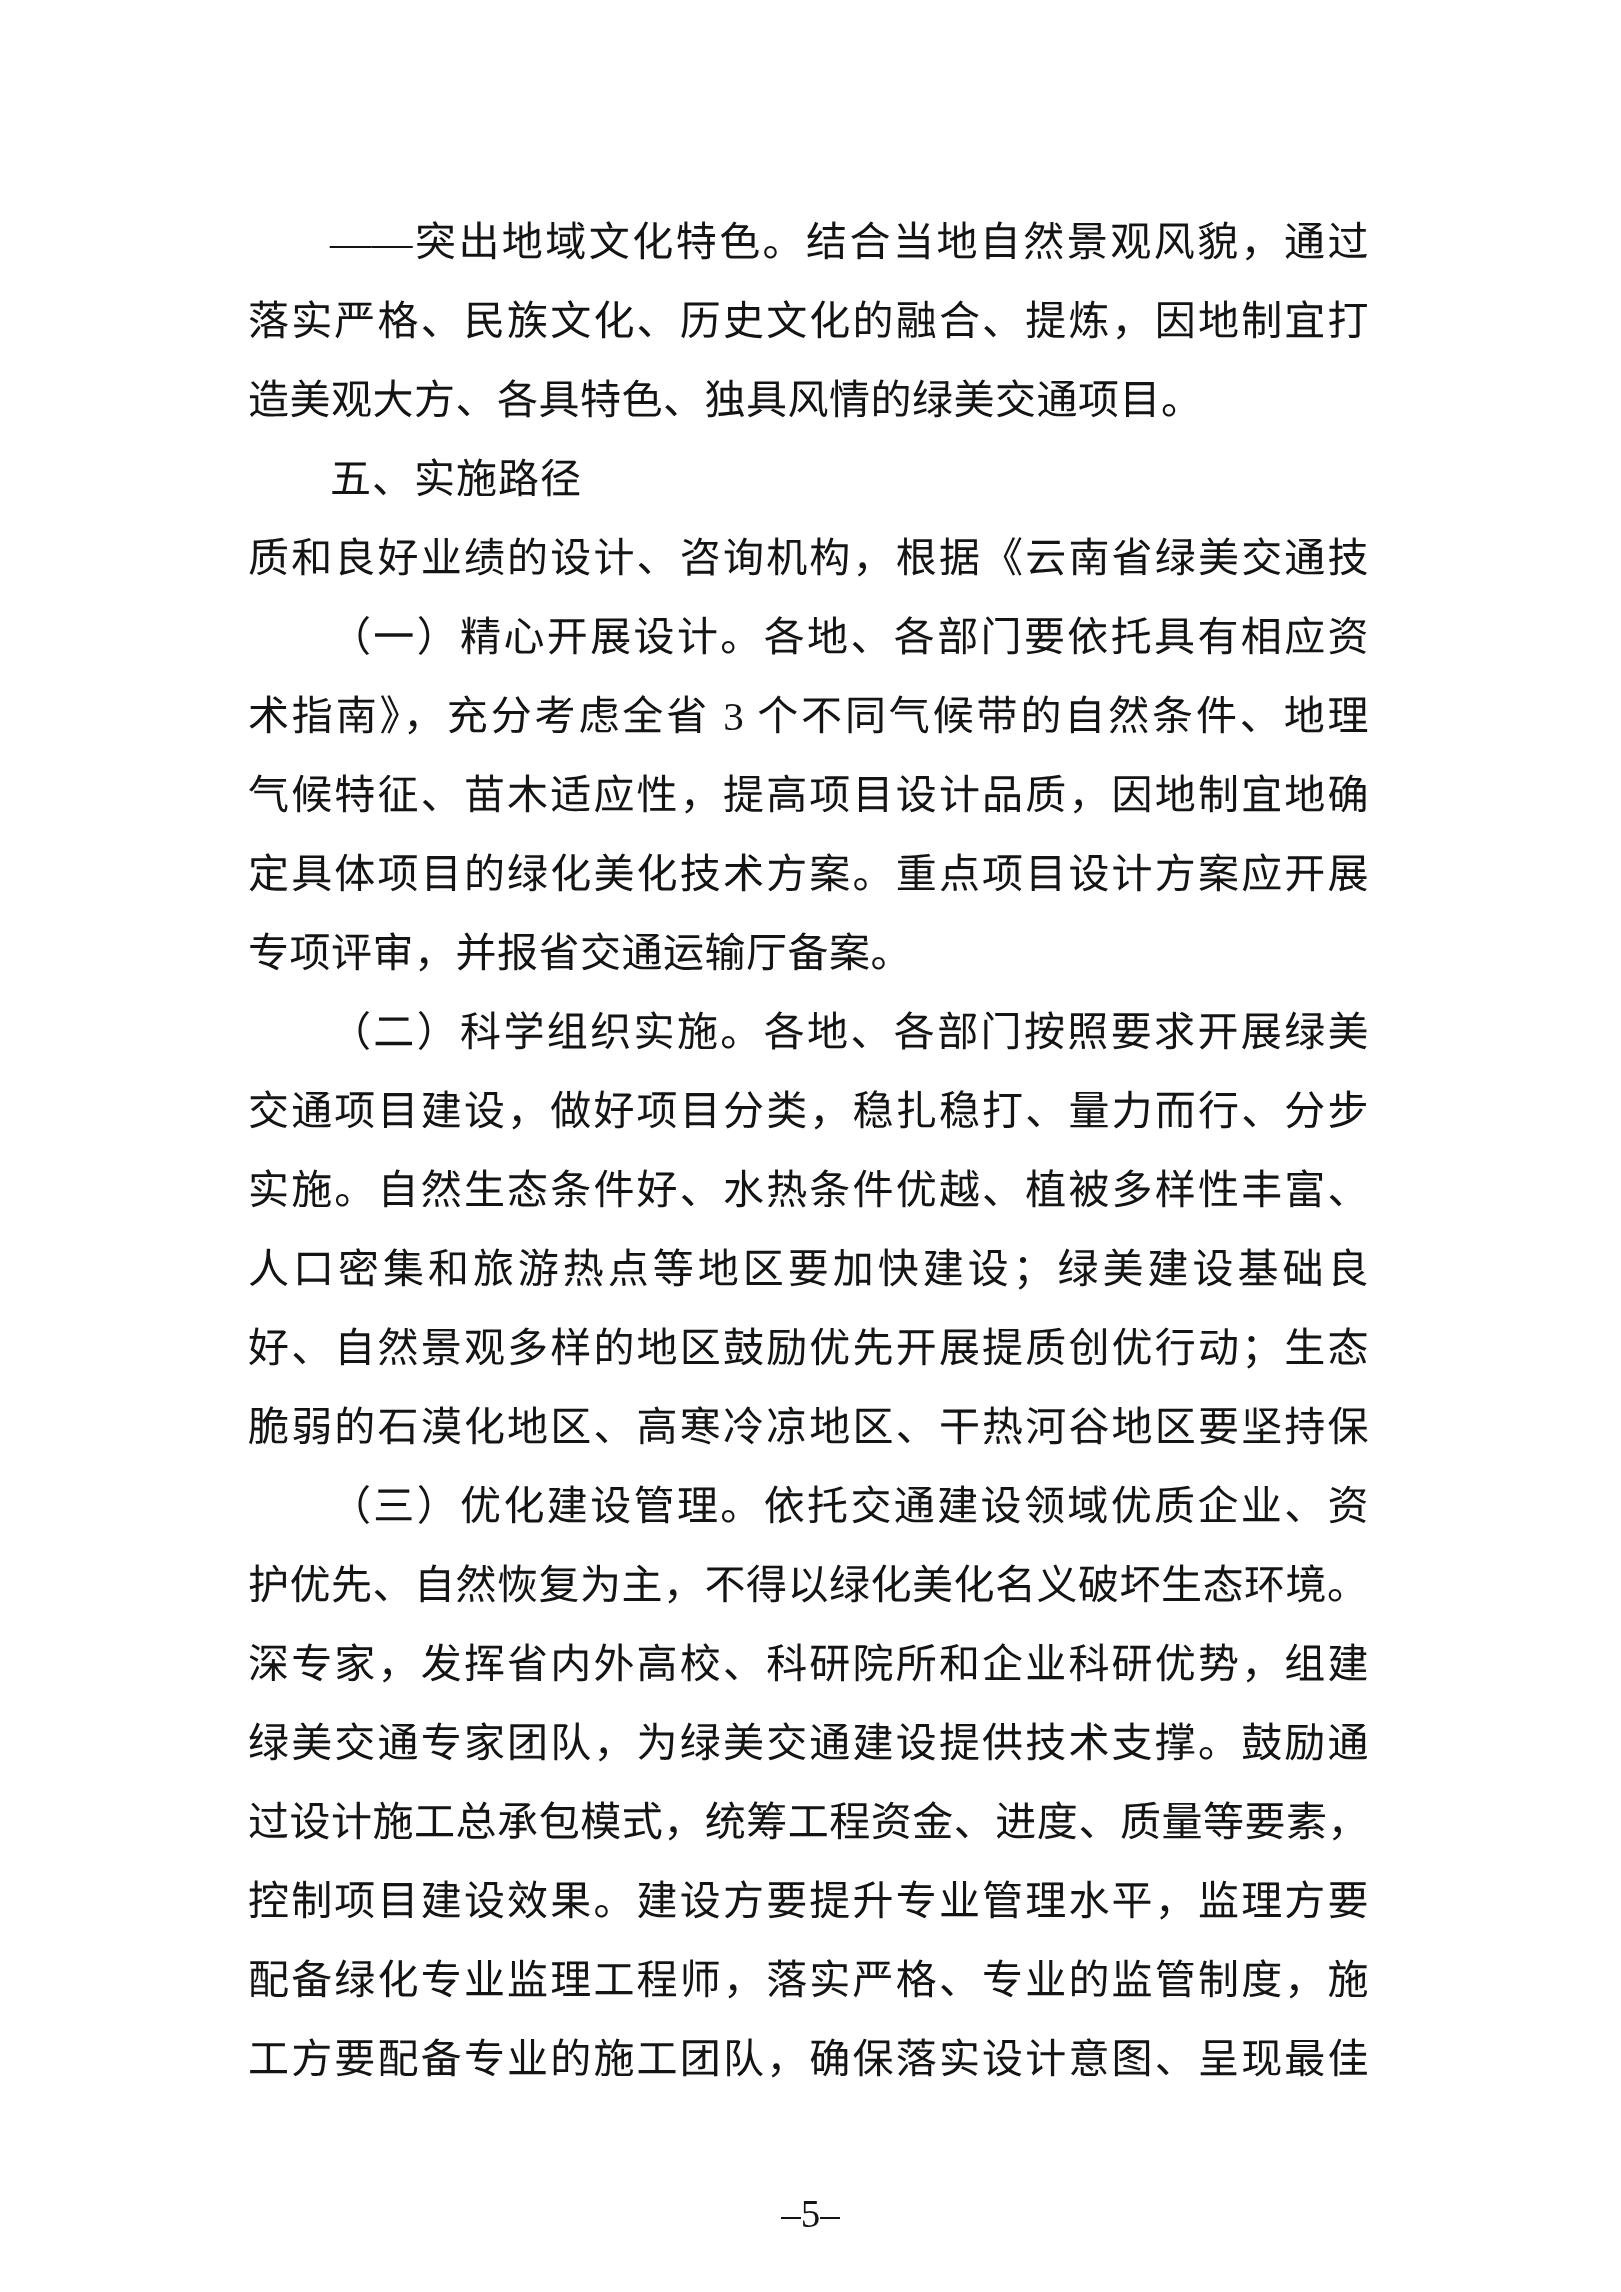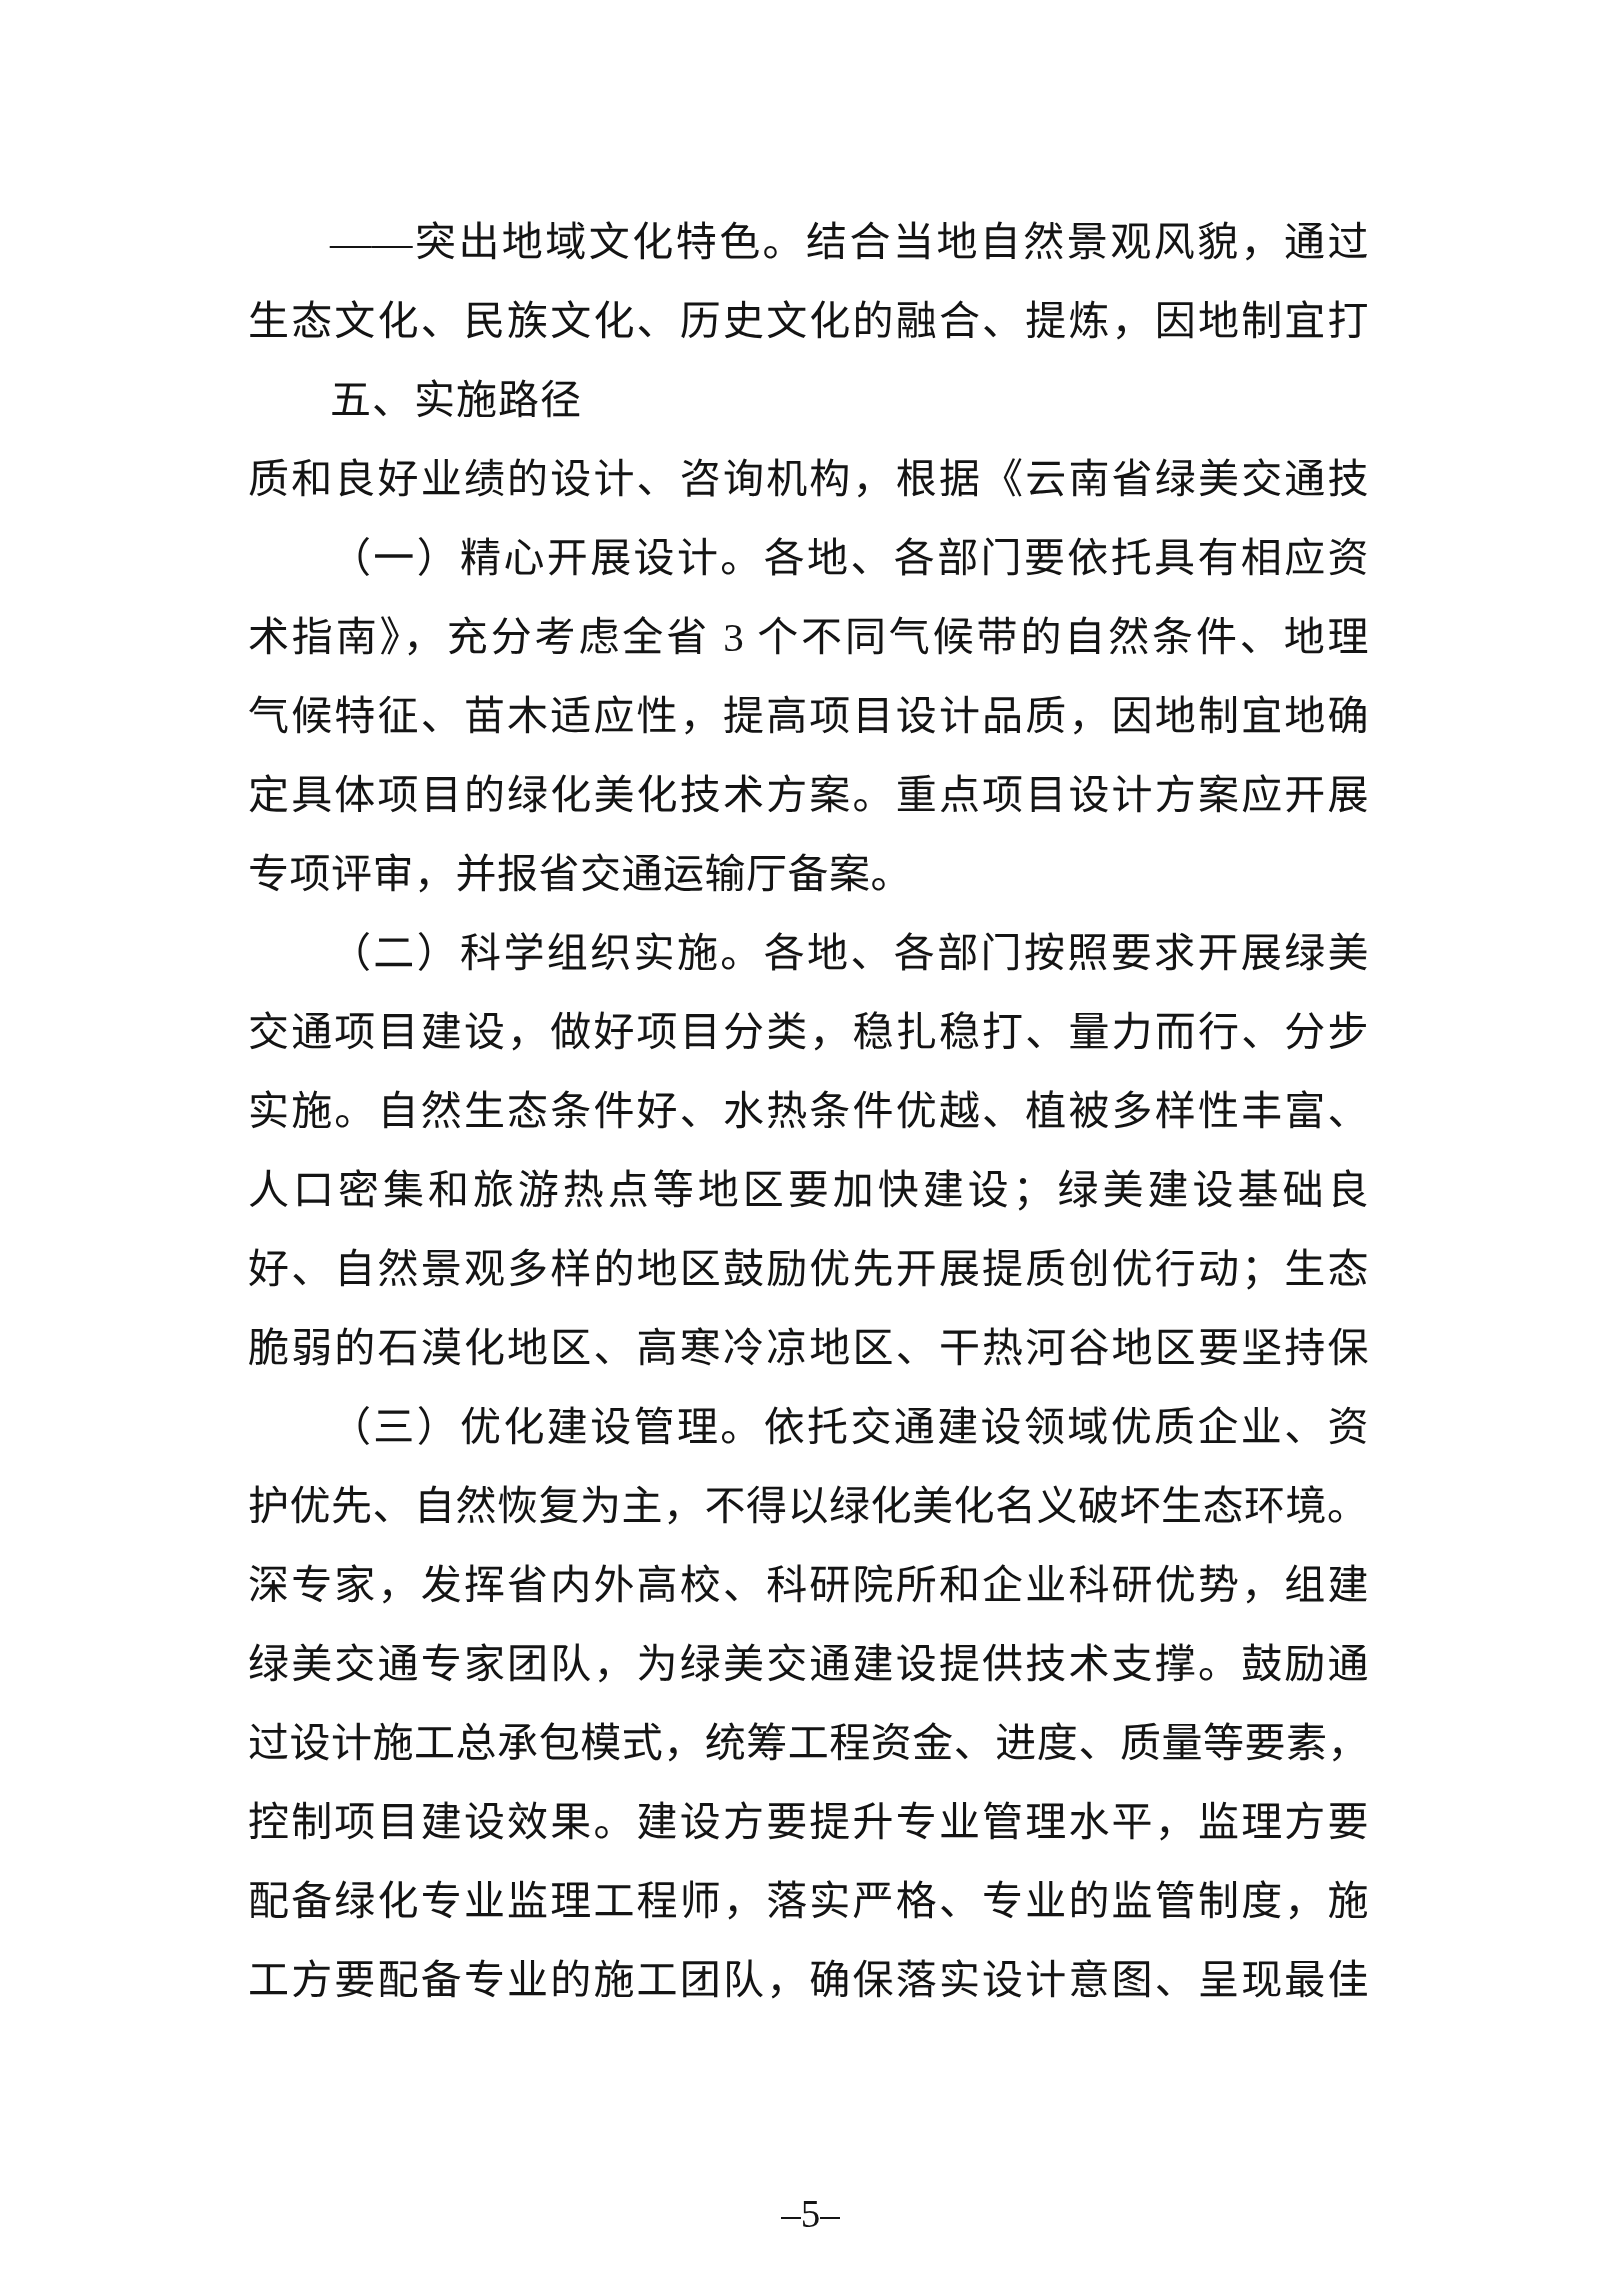--- a/index.html
+++ b/index.html
@@ -60,21 +60,22 @@
     line-height: 59px;
     color: #141414;
   }
 </style>
 </head>
 <body>
 
 <div class="page">
   <div class="text-block" id="text-block">
       <div class="line indent"><span class="run">——突出地域文化特色。结合当地自然景观风貌，通过</span></div>
-      <div class="line"><span class="run">生态文化、民族文化、历史文化的融合、提炼，因地制宜打</span></div>
+      <div class="line"><span class="run">落实严格、民族文化、历史文化的融合、提炼，因地制宜打</span></div>
+      <div class="line align-last-left"><span class="run">造美观大方、各具特色、独具风情的绿美交通项目。</span></div>
       <div class="line indent heading align-last-left"><span class="run-bold">五、实施路径</span></div>
       <div class="line"><span class="run">质和良好业绩的设计、咨询机构，根据《云南省绿美交通技</span></div>
       <div class="line indent"><span class="run-bold">（一）精心开展设计</span><span class="run">。各地、各部门要依托具有相应资</span></div>
       <div class="line"><span class="run">术指南》，充分考虑全省 3 个不同气候带的自然条件、地理</span></div>
       <div class="line"><span class="run">气候特征、苗木适应性，提高项目设计品质，因地制宜地确</span></div>
       <div class="line"><span class="run">定具体项目的绿化美化技术方案。重点项目设计方案应开展</span></div>
       <div class="line align-last-left"><span class="run">专项评审，并报省交通运输厅备案。</span></div>
       <div class="line indent"><span class="run-bold">（二）科学组织实施</span><span class="run">。各地、各部门按照要求开展绿美</span></div>
       <div class="line"><span class="run">交通项目建设，做好项目分类，稳扎稳打、量力而行、分步</span></div>
       <div class="line"><span class="run">实施。自然生态条件好、水热条件优越、植被多样性丰富、</span></div>

